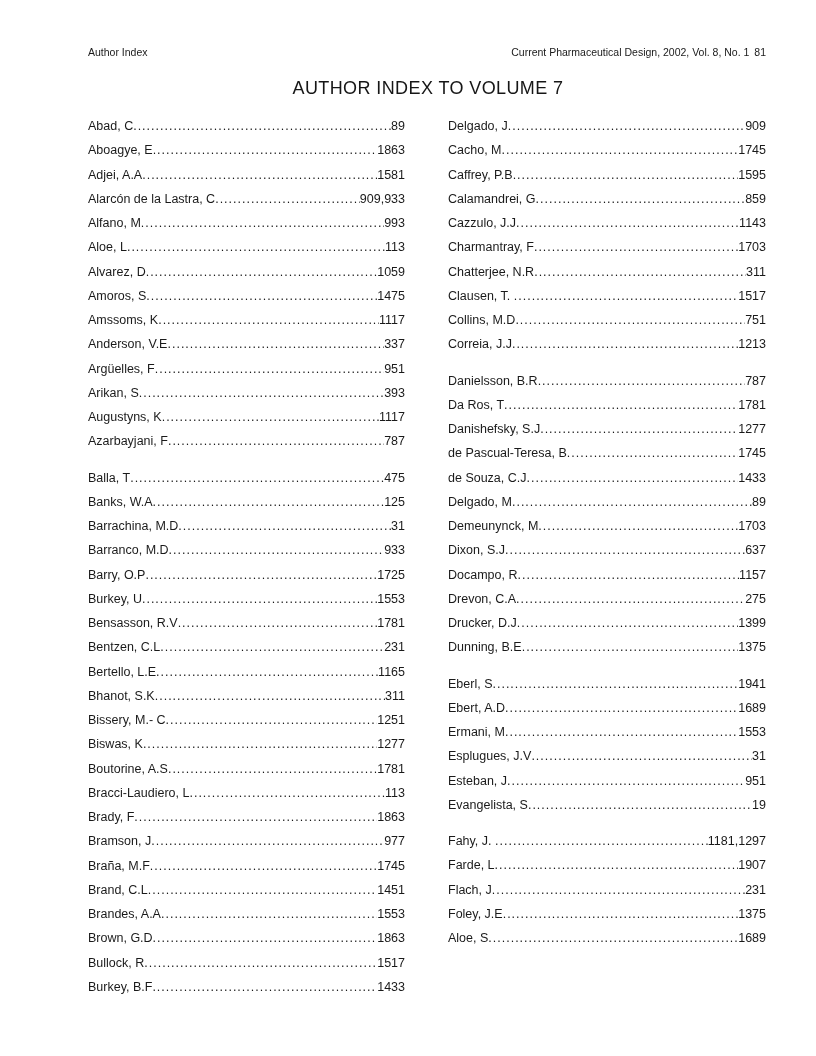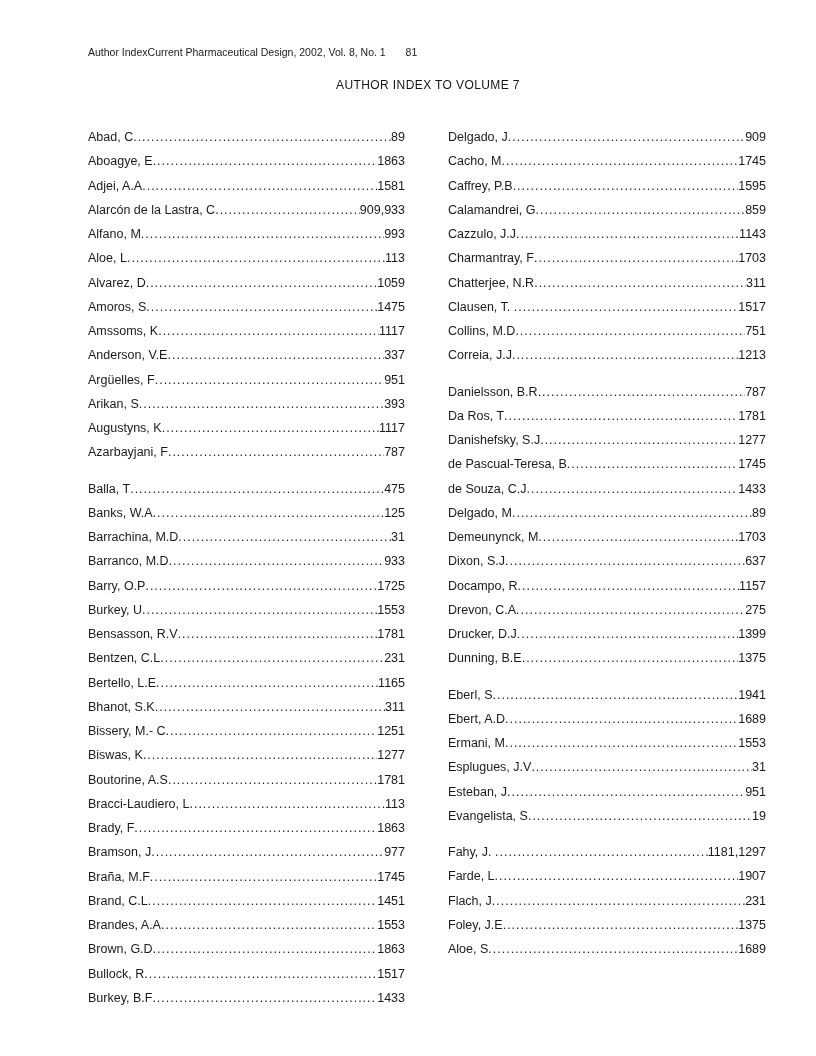--- a/index.html
+++ b/index.html
@@ -14,45 +14,46 @@
     font-family: "Liberation Sans", sans-serif;
     color: #1a1a1a;
     overflow: hidden;
   }
   .running-header {
     position: absolute;
     top: 46px;
     left: 88px;
     width: 678px;
     display: flex;
+    justify-content: space-between;
     align-items: baseline;
     font-size: 10.5px;
     color: #1a1a1a;
   }
   .running-header .right {
     white-space: nowrap;
   }
   .running-header .pageno {
     display: inline-block;
-    margin-left: 17px;
+    margin-left: 2px;
   }
   .doc-title {
     position: absolute;
     top: 78px;
     left: 88px;
     width: 680px;
     text-align: center;
-    font-size: 12px;
+    font-size: 18px;
     letter-spacing: 0.4px;
     font-weight: 400;
     color: #161616;
   }
   .index-column {
     position: absolute;
-    top: 130px;
+    top: 119px;
   }
   .col-left  { left: 88px;  width: 317px; }
   .col-right { left: 448px; width: 318px; }
   .group + .group { margin-top: 12px; }
   .entry {
     display: flex;
     align-items: baseline;
     height: 24.25px;
     font-size: 12.5px;
     white-space: nowrap;

